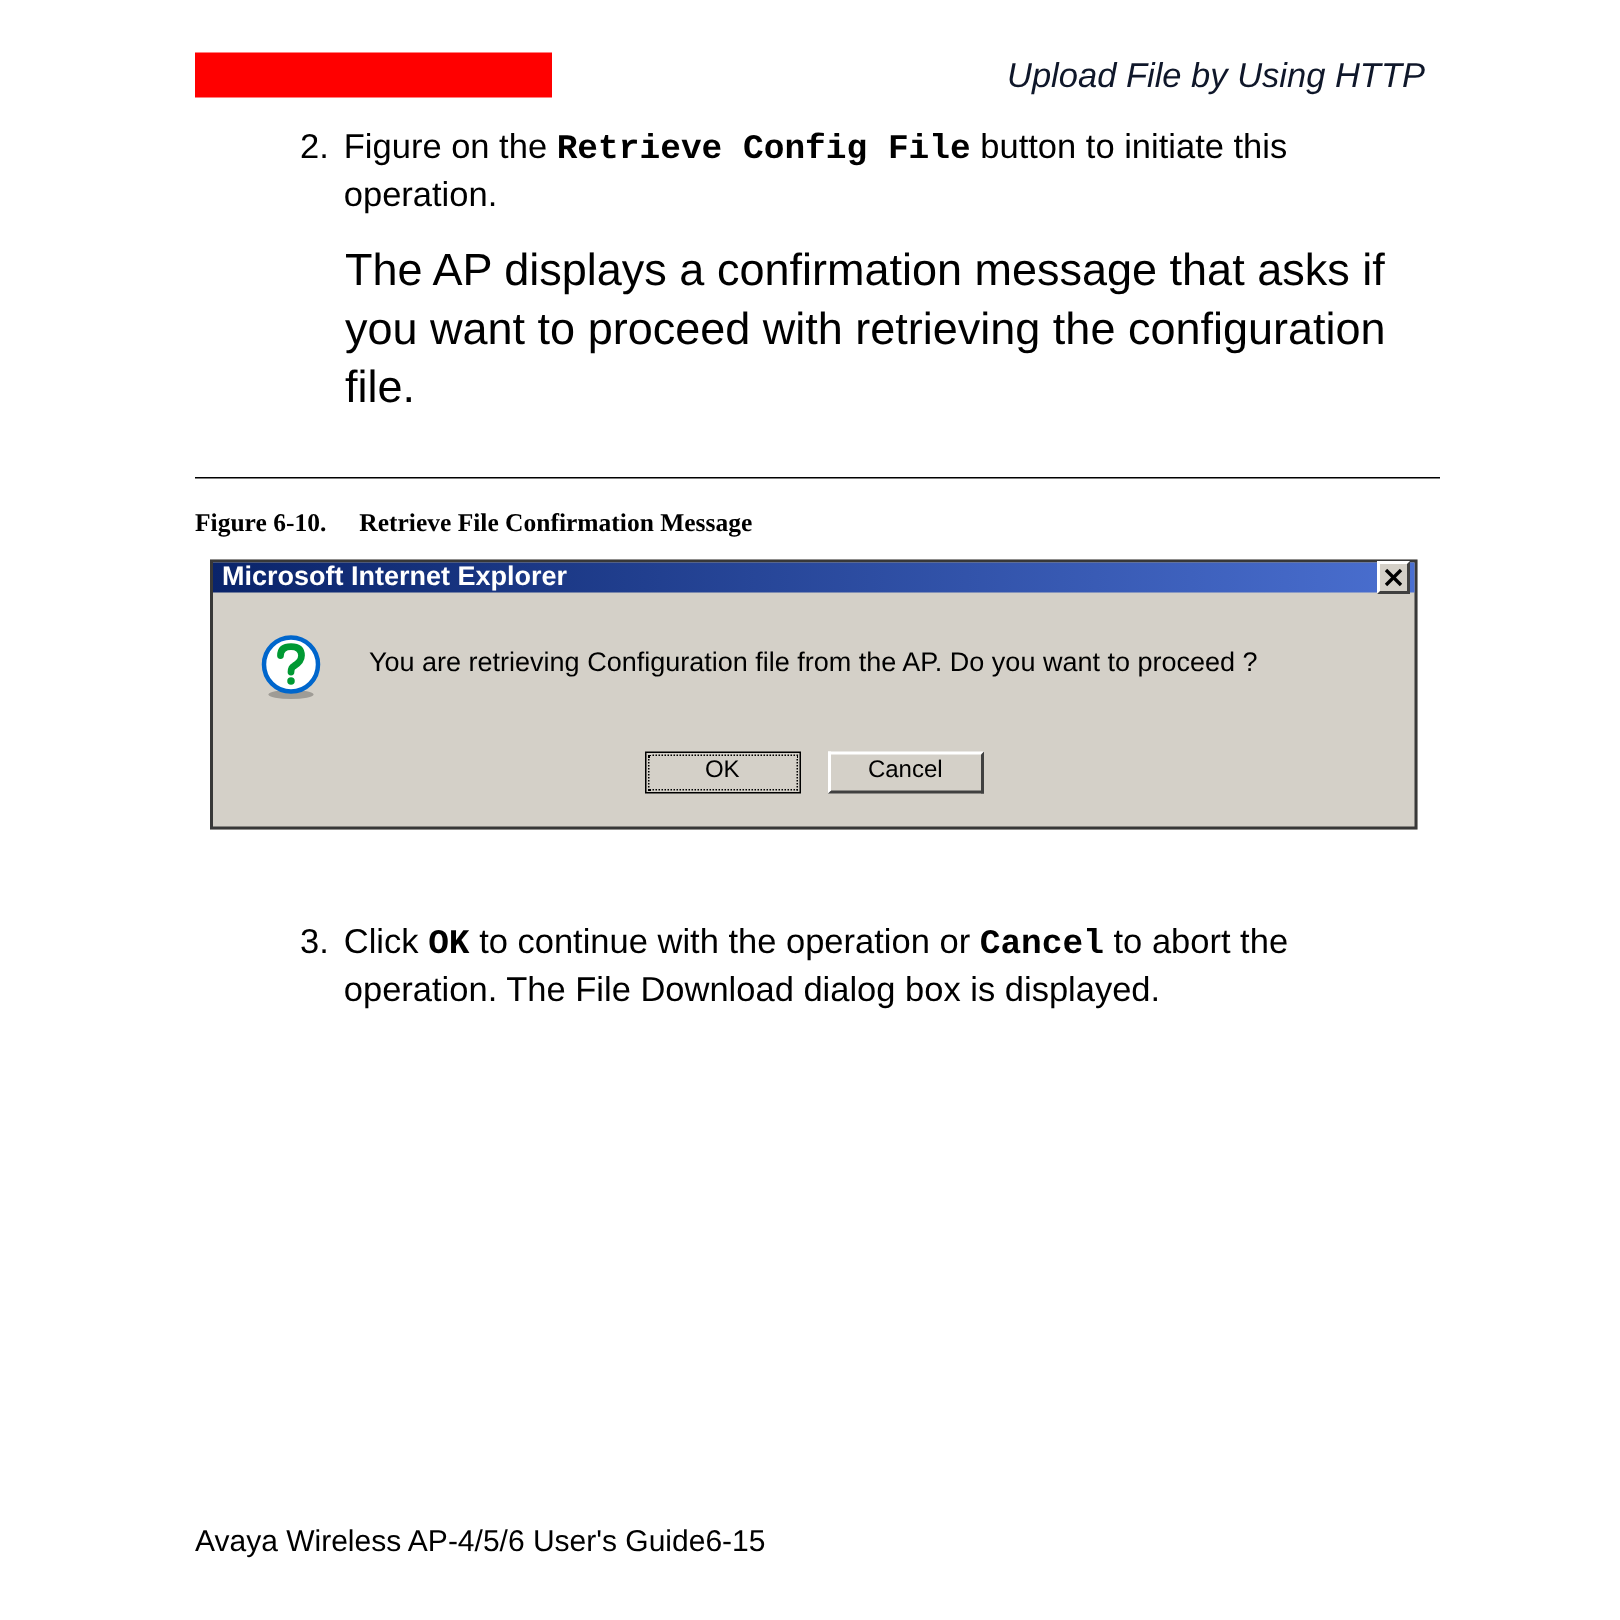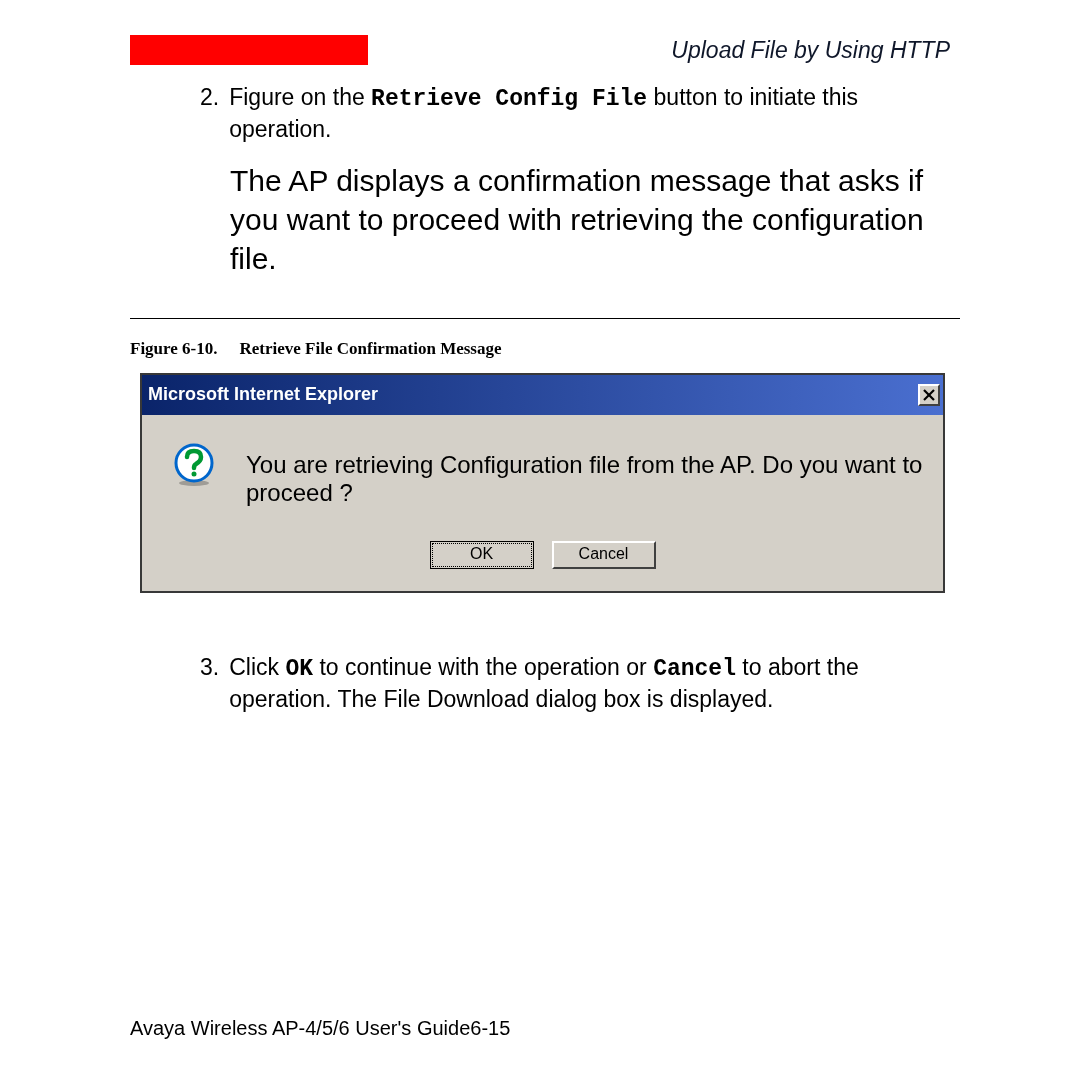--- a/index.html
+++ b/index.html
@@ -79,21 +79,21 @@
       width: 805px;
       border: 2px solid #383838;
       background: #d4d0c8;
     }
     .dialog-titlebar {
       background: linear-gradient(to right, #0a246a, #4a6fd0);
       color: #fff;
       display: flex;
       align-items: center;
       padding: 3px 3px 3px 6px;
-      height: 40px;
+      height: 20px;
     }
     .dialog-title {
       font-family: Tahoma, Arial, sans-serif;
       font-weight: bold;
       font-size: 18px;
       flex: 1;
     }
     .dialog-close {
       width: 22px;
       height: 22px;
@@ -121,21 +121,21 @@
       margin-bottom: 34px;
     }
     .dialog-icon {
       width: 44px;
       height: 44px;
       flex-shrink: 0;
       margin-left: 10px;
     }
     .dialog-message {
       font-family: Tahoma, Arial, sans-serif;
-      font-size: 24px;
+      font-size: 18px;
       color: #000;
       padding-top: 8px;
     }
     .dialog-buttons {
       display: flex;
       justify-content: center;
       gap: 18px;
     }
     .dialog-button {
       width: 104px;

